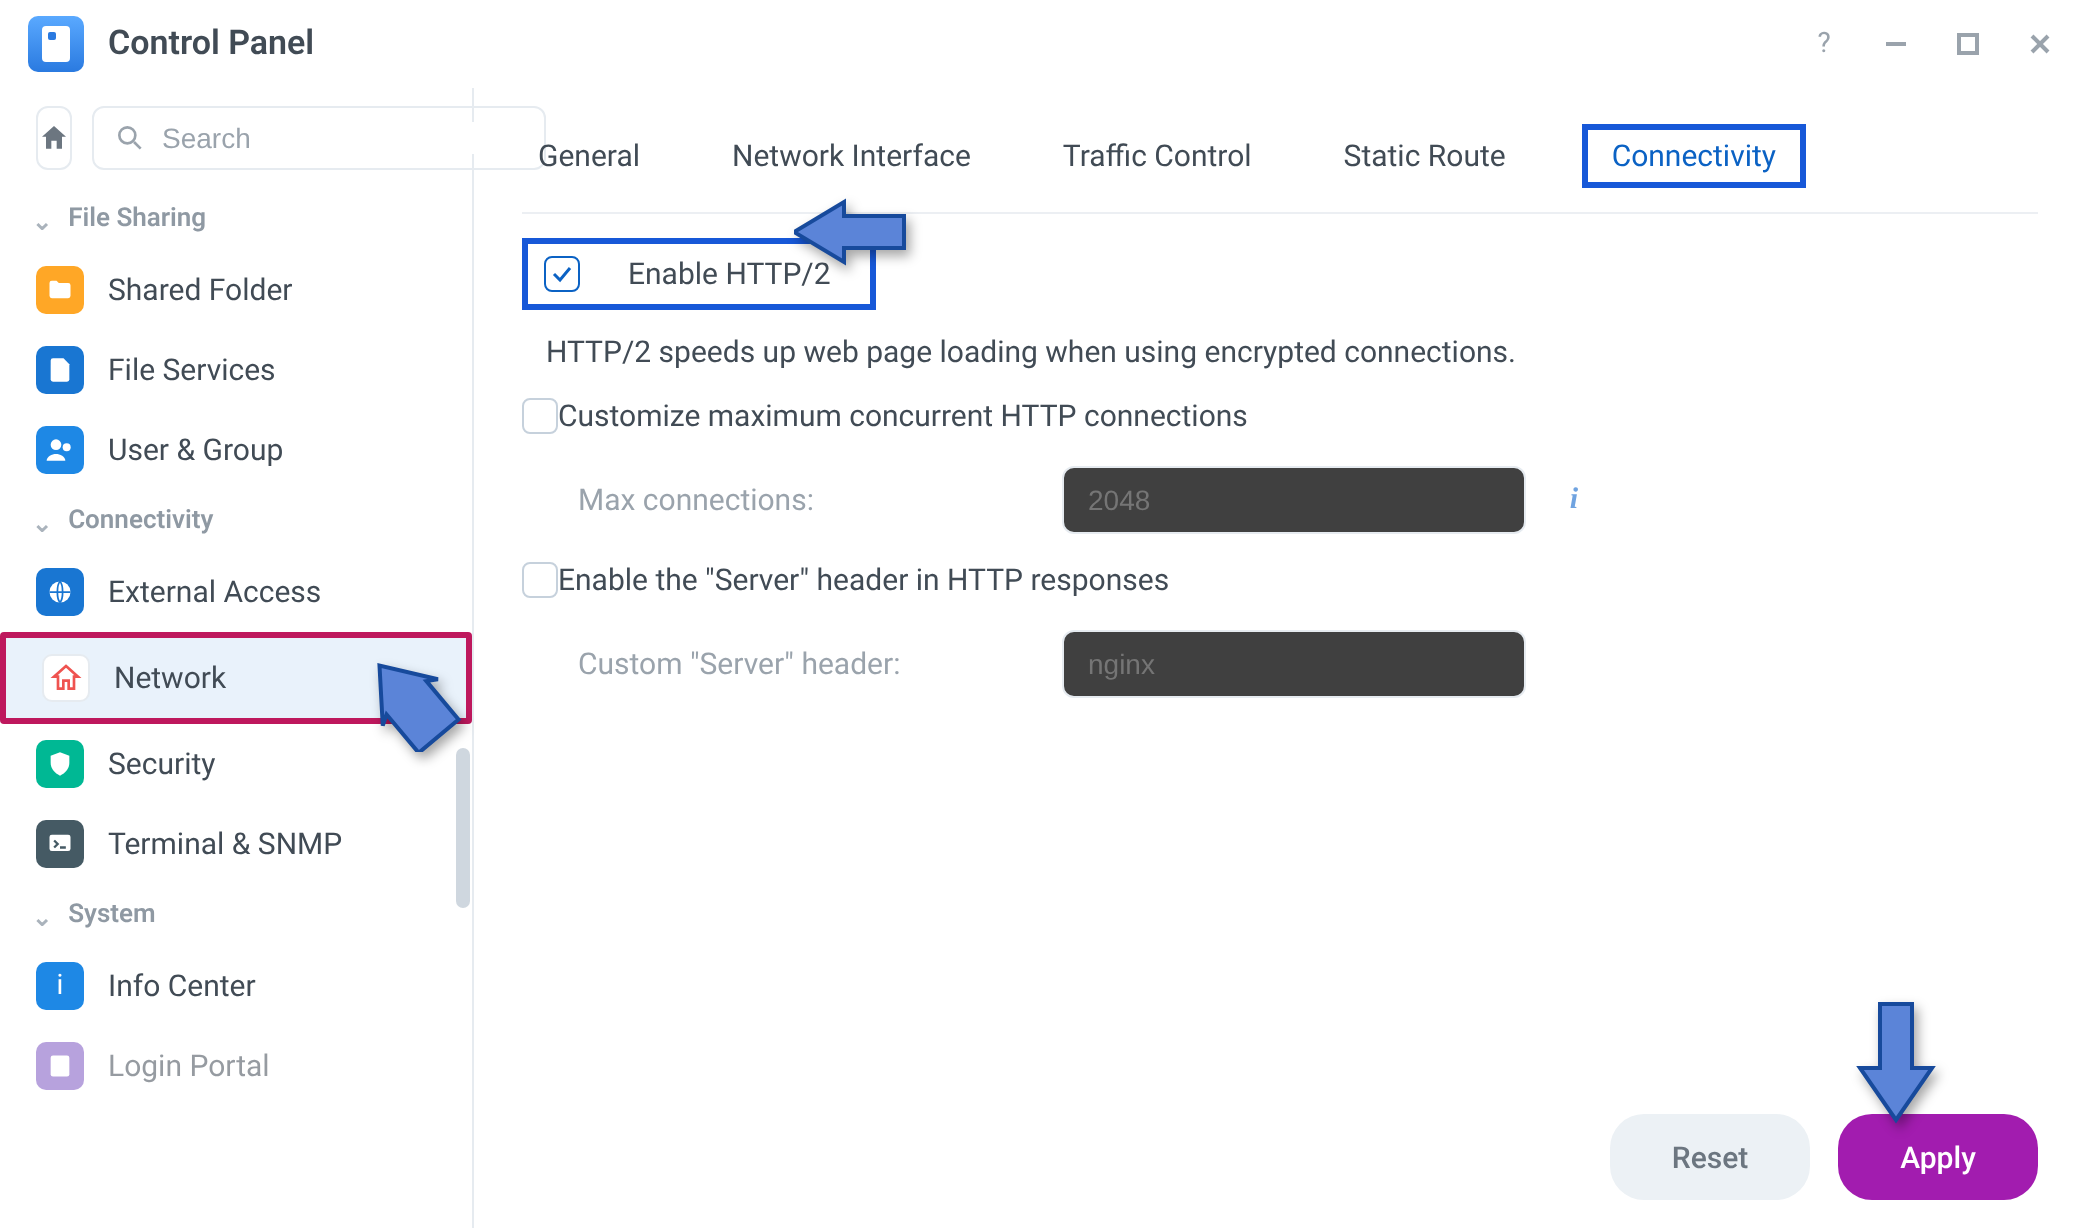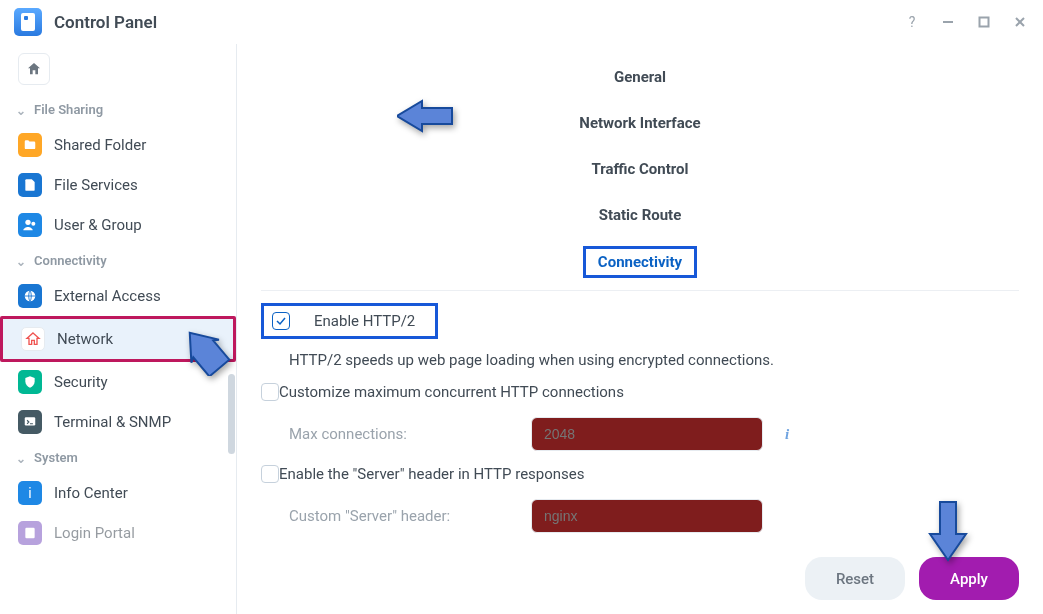--- a/index.html
+++ b/index.html
@@ -63,39 +63,39 @@
   .ic-user{ background:#1e88e5; }
   .ic-ldap{ background:#1e88e5; }
   .ic-ext{ background:#1976d2; }
   .ic-net{ background:#fff; border:1px solid #e6ebf0; color:#ef5350; }
   .ic-sec{ background:#00b894; }
   .ic-term{ background:#455a64; }
   .ic-info{ background:#1e88e5; }
   .ic-login{ background:#7e57c2; }
   .highlight-net{ border:3px solid #be185d; border-radius:2px; }
   .main{ flex:1; position:relative; padding: 8px 24px 0 24px; overflow:hidden; }
-  .tabs{ display:flex; gap:16px; align-items:center; padding: 10px 0 6px 0; font-size:15px; font-weight:700; color:#414b55;flex-direction:column; }
+  .tabs{ display:flex; gap:30px; align-items:center; padding: 10px 0 6px 0; font-size:15px; font-weight:400; color:#414b55; }
   .tab{ cursor:pointer; padding:6px 8px; }
   .tab-box{ border:3px solid #1758d8; padding:4px 12px; color:#0b62c4; }
   .divider{ height:1px; background:#eceff3; margin-top:6px; }
   .http2-box{
     display:inline-flex; align-items:center; gap:24px; border:3px solid #1758d8; padding:6px 20px 6px 8px; margin-top:12px;
   }
   .cbx{
     width:18px; height:18px; border-radius:4px; border:1.5px solid #c6d1dc; background:#fff; display:flex;align-items:center;justify-content:center; cursor:pointer;
   }
   .cbx.checked{ border-color:#0b62c4; }
   .cbx.checked svg{ display:block; }
   .cbx svg{ display:none; }
   .row{ display:flex; align-items:center; margin-top:14px; }
-  .desc{ font-size:15px; color:#414b55; margin-top:12px; margin-left:28px; }
+  .desc{ font-size:15px; color:#414b55; margin-top:12px; margin-left:12px; }
   .sub{ margin-left:28px; margin-top:16px; display:flex; align-items:center; gap:14px; color:#9aa3ac; font-size:15px; }
   .sub label{ width:228px; }
   .sub input[type=text]{
-    width:232px; height:34px; border:1px solid #e6ebf0; border-radius:6px; background:#7f1d1d; padding:0 12px; color:#9aa3ac; font-size:14px;
+    width:232px; height:34px; border:1px solid #e6ebf0; border-radius:6px; background:#404040; padding:0 12px; color:#9aa3ac; font-size:14px;
   }
   .info-badge{ width:20px;height:20px;border-radius:50%;display:flex;align-items:center;justify-content:center;color:#6fa3e0;font-style:italic;font-weight:bold;font-family:serif;}
   .arrow{ position:absolute; filter: drop-shadow(2px 3px 3px rgba(0,0,0,0.35)); }
   .footer{
     position:absolute; bottom:14px; right:24px; display:flex; gap:14px; align-items:center;
   }
   .btn{ min-width:100px; height:43px; border-radius:17px; font-size:15px; font-weight:500; display:flex;align-items:center;justify-content:center; cursor:pointer; }
   .btn-reset{ background:#ecf1f5; color:#6c7680; }
   .btn-apply{ background:#a21caf; color:#fff; }
   .scroll-thumb{ position:absolute; right:1px; top:330px; width:7px; height:80px; background:#cfd7df; border-radius:4px; }
@@ -130,20 +130,27 @@
 </div>
 
 <div class="content">
   <div class="sidebar">
     <div class="sb-top">
       <div class="home-btn">
         <svg width="16" height="16" viewBox="0 0 24 24" fill="#6c7680">
             <path d="M12 3l9 8h-3v9h-4v-6H10v6H6v-9H3z"></path>
           </svg>
       </div>
+      <div class="search-wrap">
+        <svg width="16" height="16" viewBox="0 0 24 24" fill="none" stroke="#9aa3ac" stroke-width="2">
+            <circle cx="10" cy="10" r="6"></circle>
+            <line x1="20" y1="20" x2="15" y2="15"></line>
+          </svg>
+        <input class="search-input" type="text" placeholder="Search" style="">
+      </div>
     </div>
 
     <div class="section-head">
       <span class="chev">⌃</span>
       <span>File Sharing</span>
     </div>
     <div class="sb-item">
       <div class="sb-icon ic-folder">
         <svg width="14" height="14" viewBox="0 0 24 24" fill="#fff">
             <path d="M3 6a2 2 0 012-2h4l2 2h8a2 2 0 012 2v9a2 2 0 01-2 2H5a2 2 0 01-2-2V6z"></path>

